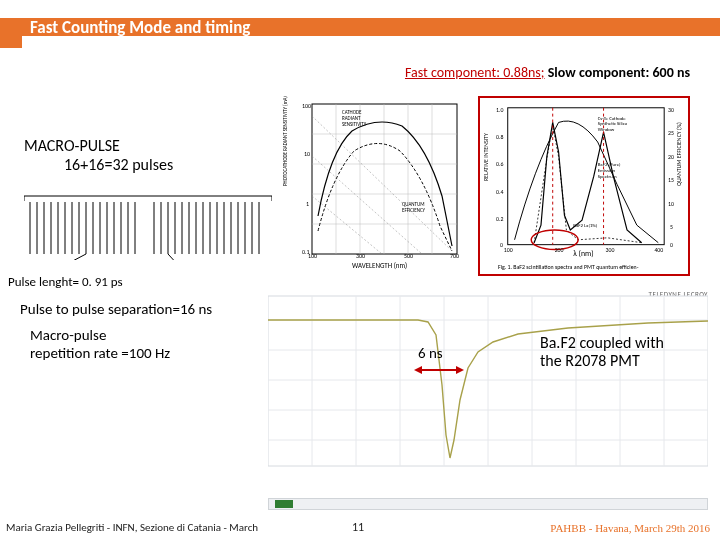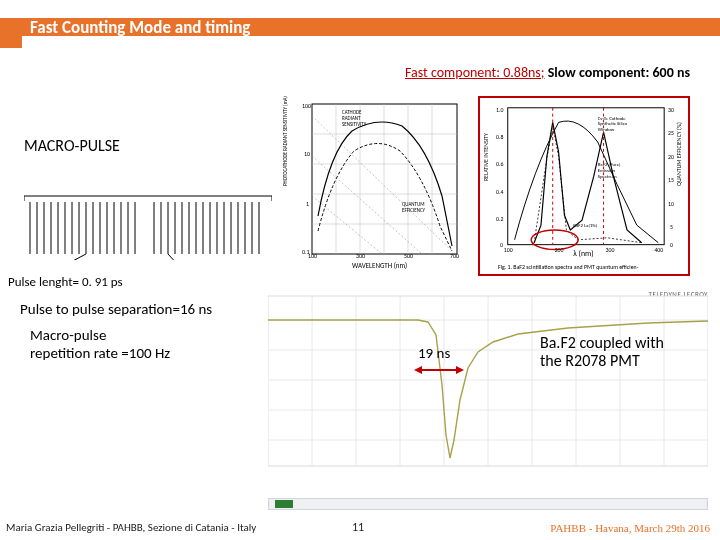--- a/index.html
+++ b/index.html
@@ -47,20 +47,21 @@
   <div class="title-orange-tab"></div>
   <div class="title-main">Fast Counting Mode and timing</div>
 </div>
 
 <div class="components-line">
   <span class="fast-comp">Fast component: 0.88ns;</span><span class="slow-comp"> Slow component: 600 ns</span>
 </div>
 
 <div class="macro-box">
   <div class="t1">MACRO-PULSE</div>
+  <div class="t2">16+16=32  pulses</div>
 </div>
 
 <svg class="pulse-comb" viewBox="0 0 248 74">
   <line x1="0" y1="10" x2="248" y2="10" stroke="#000" stroke-width="1"></line>
   <line x1="0" y1="10" x2="0" y2="15" stroke="#000"></line>
   <line x1="248" y1="10" x2="248" y2="15" stroke="#000"></line>
   <g stroke="#000" stroke-width="1">
     <line x1="6" y1="16" x2="6" y2="68"></line>
       <line x1="13" y1="16" x2="13" y2="68"></line>
       <line x1="20" y1="16" x2="20" y2="68"></line>
@@ -200,27 +201,27 @@
       <line x1="0" y1="90" x2="440" y2="90"></line>
       <line x1="0" y1="120" x2="440" y2="120"></line>
       <line x1="0" y1="150" x2="440" y2="150"></line>
   </g>
   <path d="M 0 30 L 150 30 L 160 32 L 168 45 L 174 95 L 178 145 L 182 168 L 186 150 L 192 110 L 200 78 L 210 62 L 225 52 L 250 44 L 300 38 L 380 33 L 440 31" fill="none" stroke="#a8a14a" stroke-width="1.4"></path>
 </svg>
 <div class="small-status">
     <div class="chip"></div>
   </div>
 
-<div class="marker-10ns-lbl">19 ns</div>
+<div class="marker-10ns-lbl">6 ns</div>
 <svg class="marker-10ns-arrow" viewBox="0 0 50 12">
   <line x1="4" y1="6" x2="46" y2="6" stroke="#c00000" stroke-width="2"></line>
   <polygon points="0,6 8,2 8,10" fill="#c00000"></polygon>
   <polygon points="50,6 42,2 42,10" fill="#c00000"></polygon>
 </svg>
 
 <div class="baF2-lbl">
   <div>Ba.F2 coupled with</div>
   <div>the R2078 PMT</div>
 </div>
 
-<div class="footer-left">Maria Grazia Pellegriti  - PAHBB, Sezione di Catania - Italy</div>
+<div class="footer-left">Maria Grazia Pellegriti  - INFN, Sezione di Catania - March</div>
 <div class="footer-mid">11</div>
 <div class="footer-right">PAHBB - Havana, March 29th 2016</div>
 
 </body></html>

